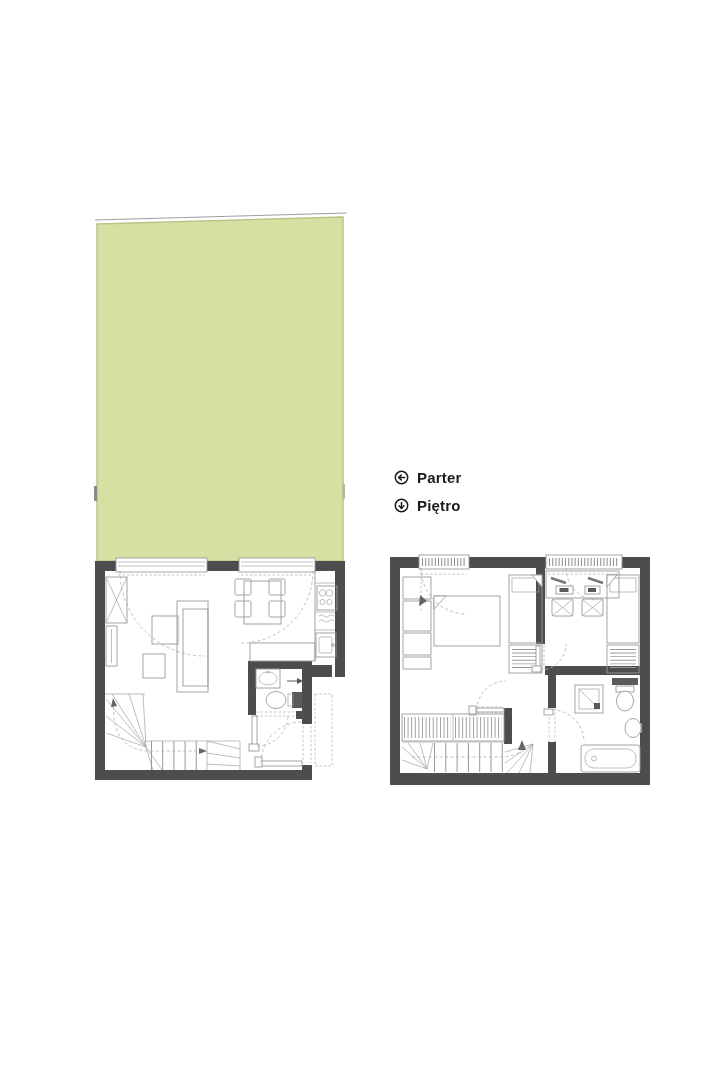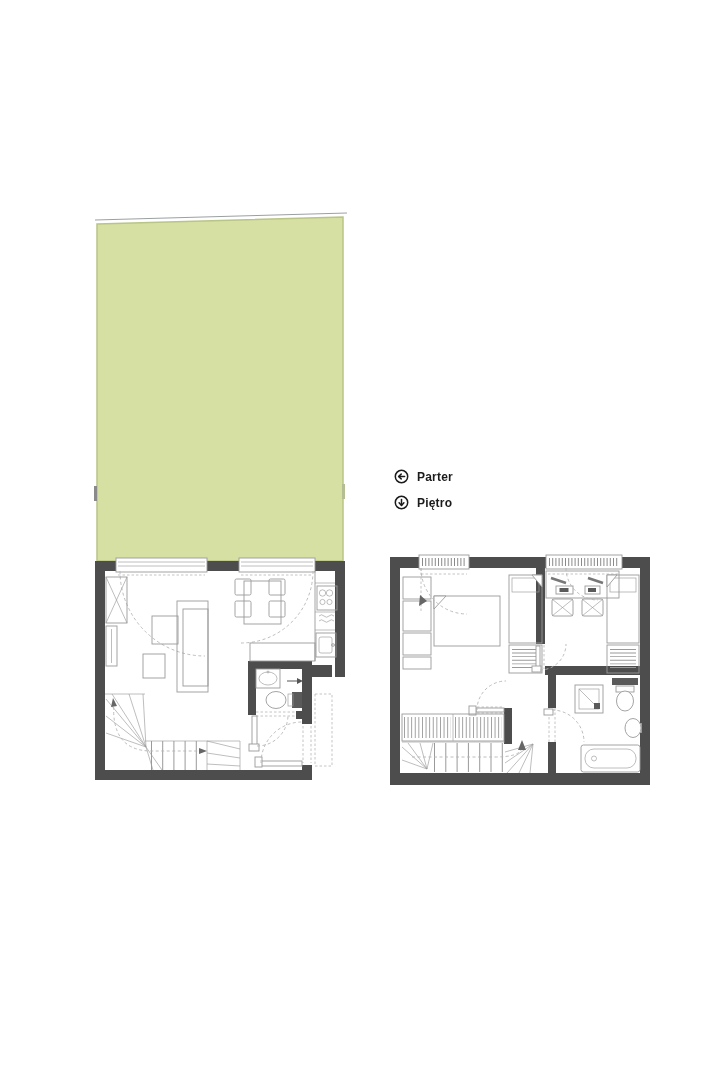--- a/index.html
+++ b/index.html
@@ -19,21 +19,21 @@
   .rail-v27{stroke:var(--line,#9a9a9a);stroke-width:27;stroke-dasharray:0.9 2.7;fill:none;}
   .rail-v26{stroke:var(--line,#9a9a9a);stroke-width:26;stroke-dasharray:0.9 2.7;fill:none;}
   .risers{stroke:var(--line,#9a9a9a);stroke-width:29;stroke-dasharray:1 10.2;fill:none;}
   .risers2{stroke:var(--line,#9a9a9a);stroke-width:29;stroke-dasharray:1 10.3;fill:none;}
   .dark{fill:#5a5a5a;stroke:none;}
   .mark{fill:#666;stroke:none;}
   .lamp{stroke:#777;stroke-width:2.6;fill:none;}
   
   .legend{position:absolute;left:394px;top:469px;display:flex;flex-direction:column;gap:11px;}
   .legend-row{display:flex;align-items:center;gap:8px;}
-  .legend-label{font-size:12px;font-weight:bold;color:var(--text,#1c1c1c);letter-spacing:0.2px;}
+  .legend-label{font-size:15px;font-weight:bold;color:var(--text,#1c1c1c);letter-spacing:0.2px;}
   .legend-icon{display:block;}
   .lg-stroke{stroke:#1a1a1a;stroke-width:1.5;fill:none;stroke-linecap:round;stroke-linejoin:round;}
 </style>
 </head>
 <body>
 
 <div class="canvas">
 
   <svg class="plan-svg" viewBox="0 0 720 1080">
 

